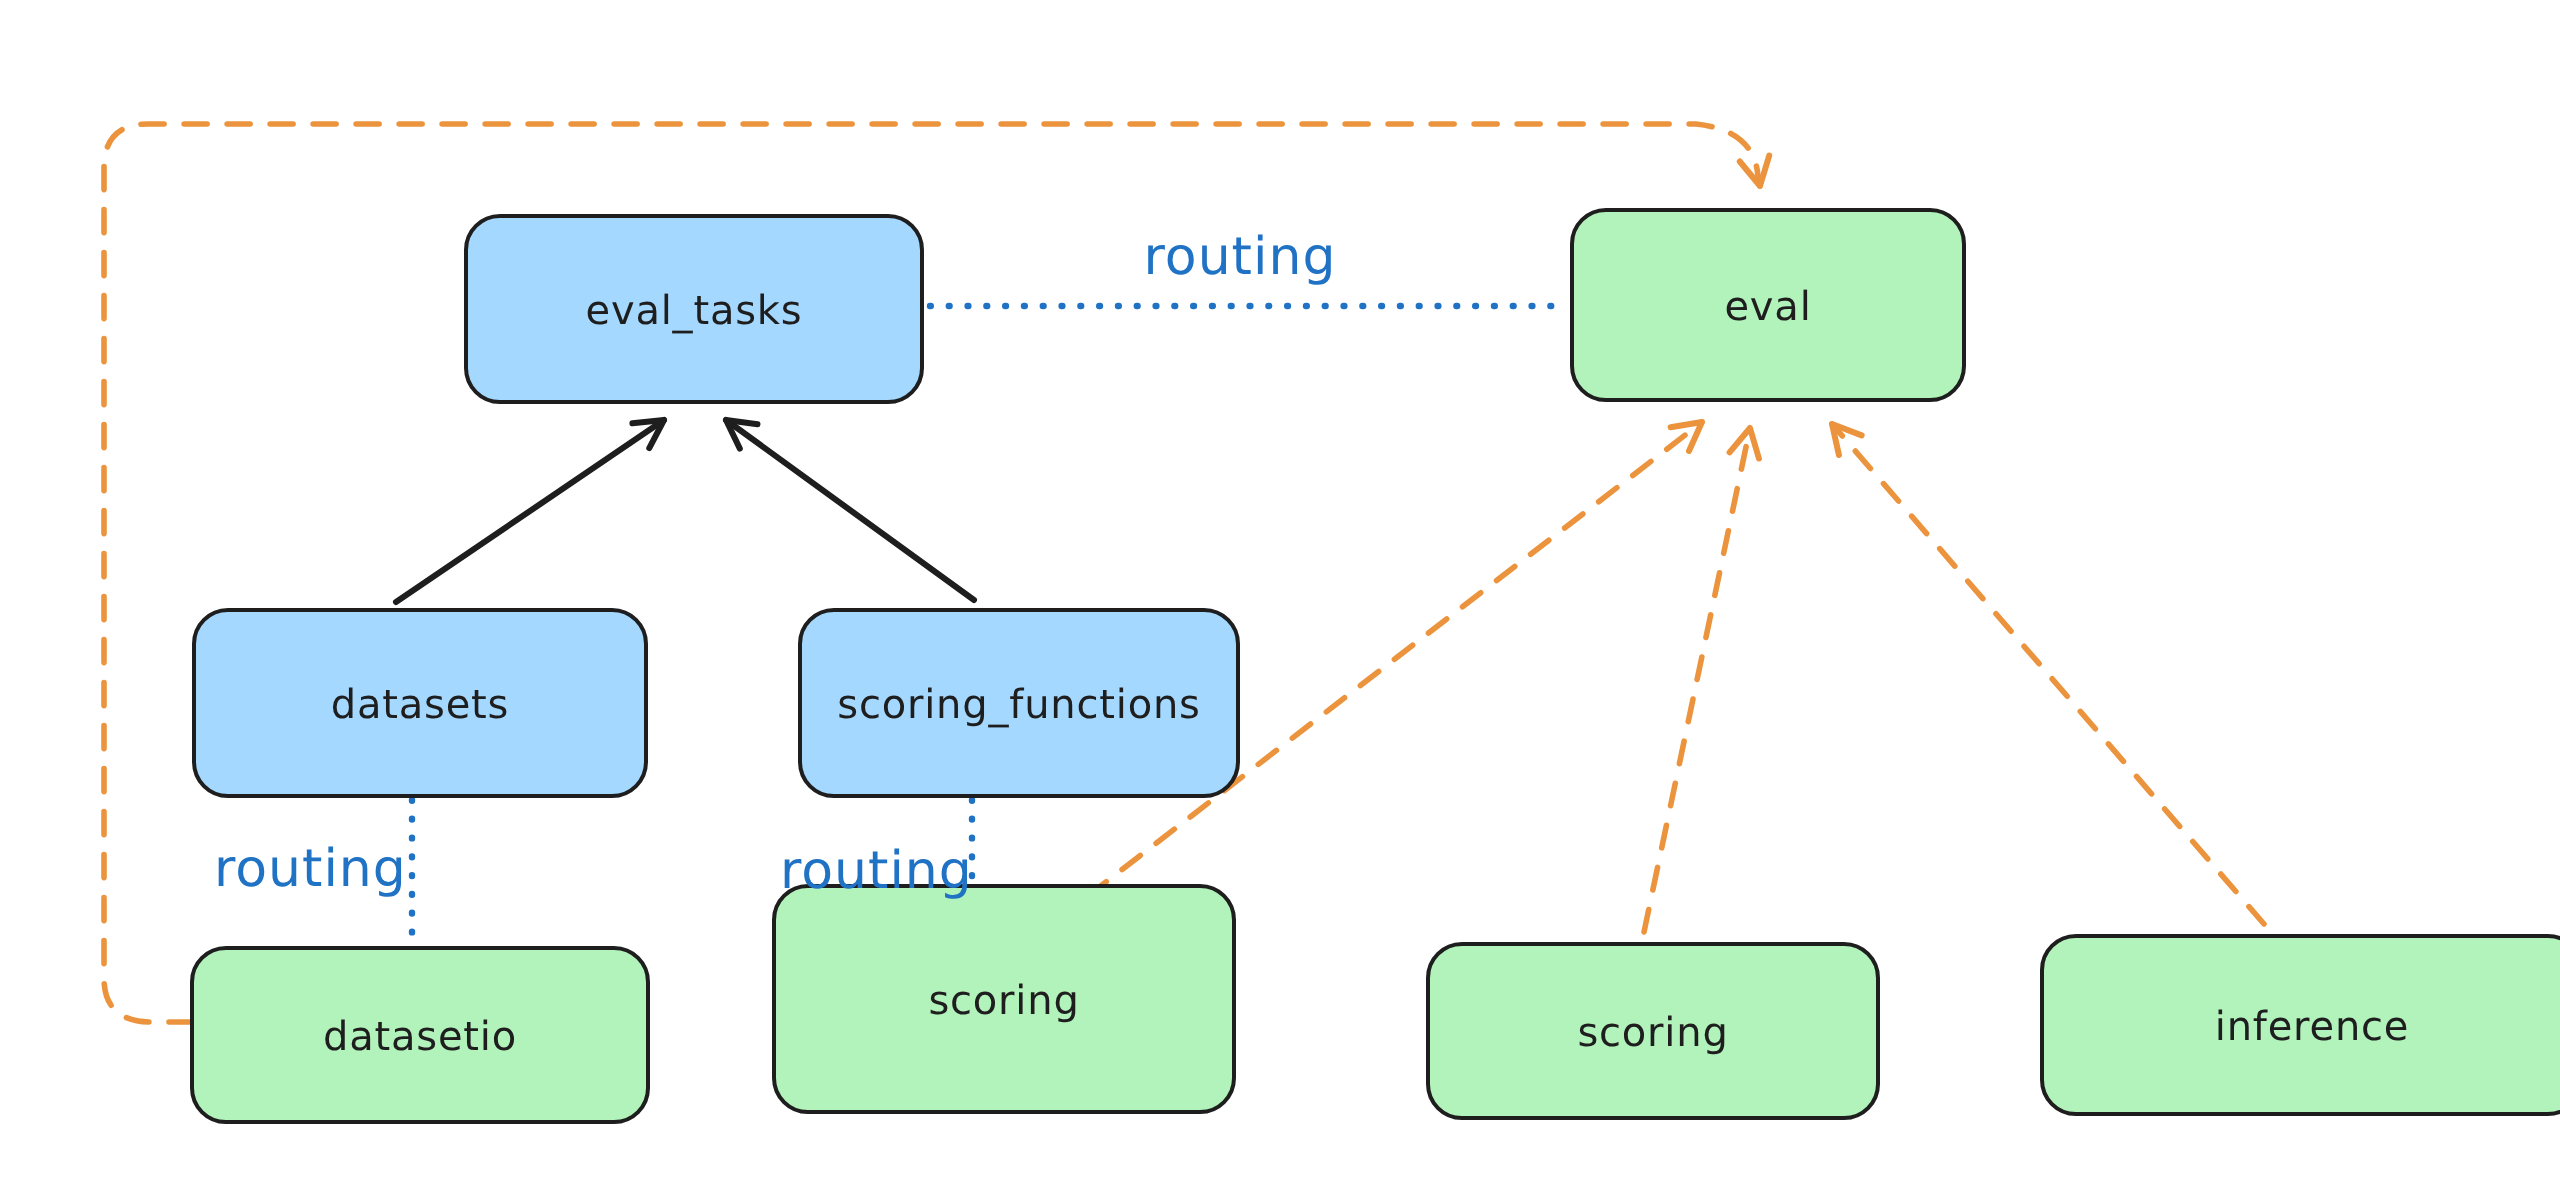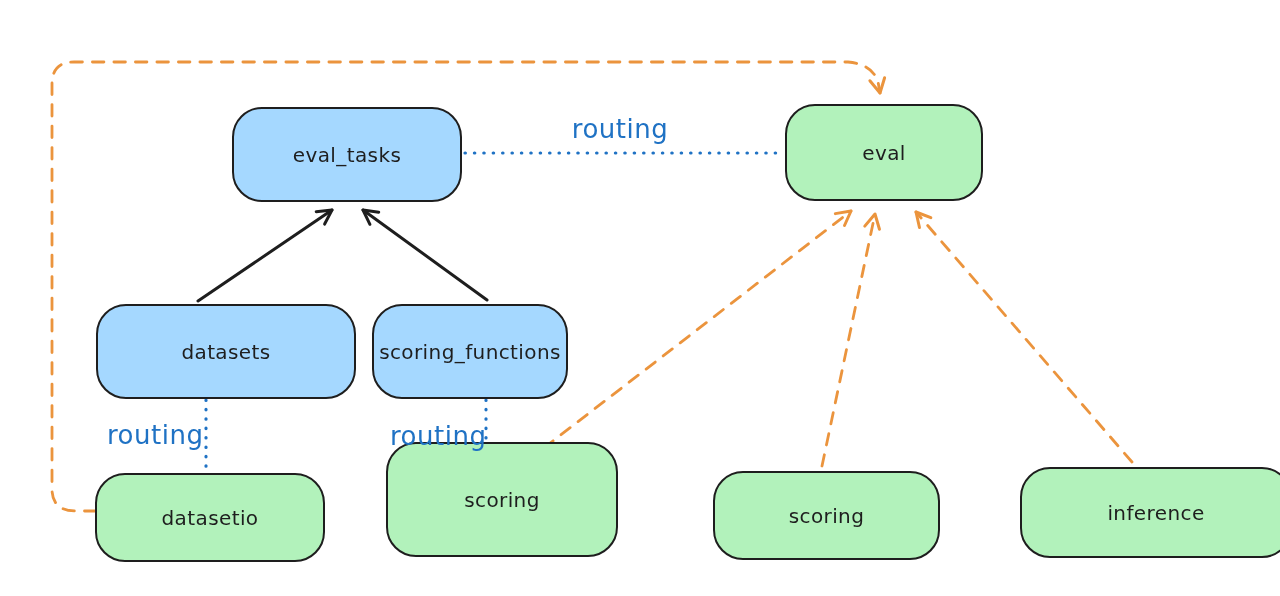--- a/index.html
+++ b/index.html
@@ -38,33 +38,33 @@
     stroke-linejoin: round;
   }
   .mk { fill: none; stroke-width: 3; stroke-linecap: round; stroke-linejoin: round; }
   .mk-black  { stroke: var(--node-stroke, #1e1e1e); }
   .mk-orange { stroke: var(--provider-accent, #eb943d); }
 
   .node {
     position: absolute;
     box-sizing: border-box;
     border: 2.6px solid var(--node-stroke, #1e1e1e);
-    border-radius: 30px;
+    border-radius: 18px;
     display: flex; align-items: center; justify-content: center;
     font-size: 20px;
     letter-spacing: 0.4px;
     color: var(--node-stroke, #1e1e1e);
   }
   .node.registry { background: var(--registry-fill, #a5d8ff); }
   .node.api      { background: var(--api-fill, #b2f2bb); }
 
   #n-eval-tasks        { left: 232px;  top: 107px; width: 230px; height: 95px; }
   #n-eval              { left: 785px;  top: 104px; width: 198px; height: 97px; }
-  #n-datasets          { left: 96px;   top: 304px; width: 260px; height: 95px; }
-  #n-scoring-functions { left: 372px;  top: 304px; width: 196px; height: 95px; }
+  #n-datasets          { left: 96px;   top: 304px; width: 228px; height: 95px; }
+  #n-scoring-functions { left: 399px;  top: 304px; width: 221px; height: 95px; }
   #n-datasetio         { left: 95px;   top: 473px; width: 230px; height: 89px; }
   #n-scoring           { left: 386px;  top: 442px; width: 232px; height: 115px; }
   #n-agents            { left: 713px;  top: 471px; width: 227px; height: 89px; }
   #n-inference         { left: 1020px; top: 467px; width: 272px; height: 91px; }
 
   .edge-label {
     position: absolute;
     color: var(--routing-accent, #1f72c4);
     font-size: 26px;
     font-weight: 500;

